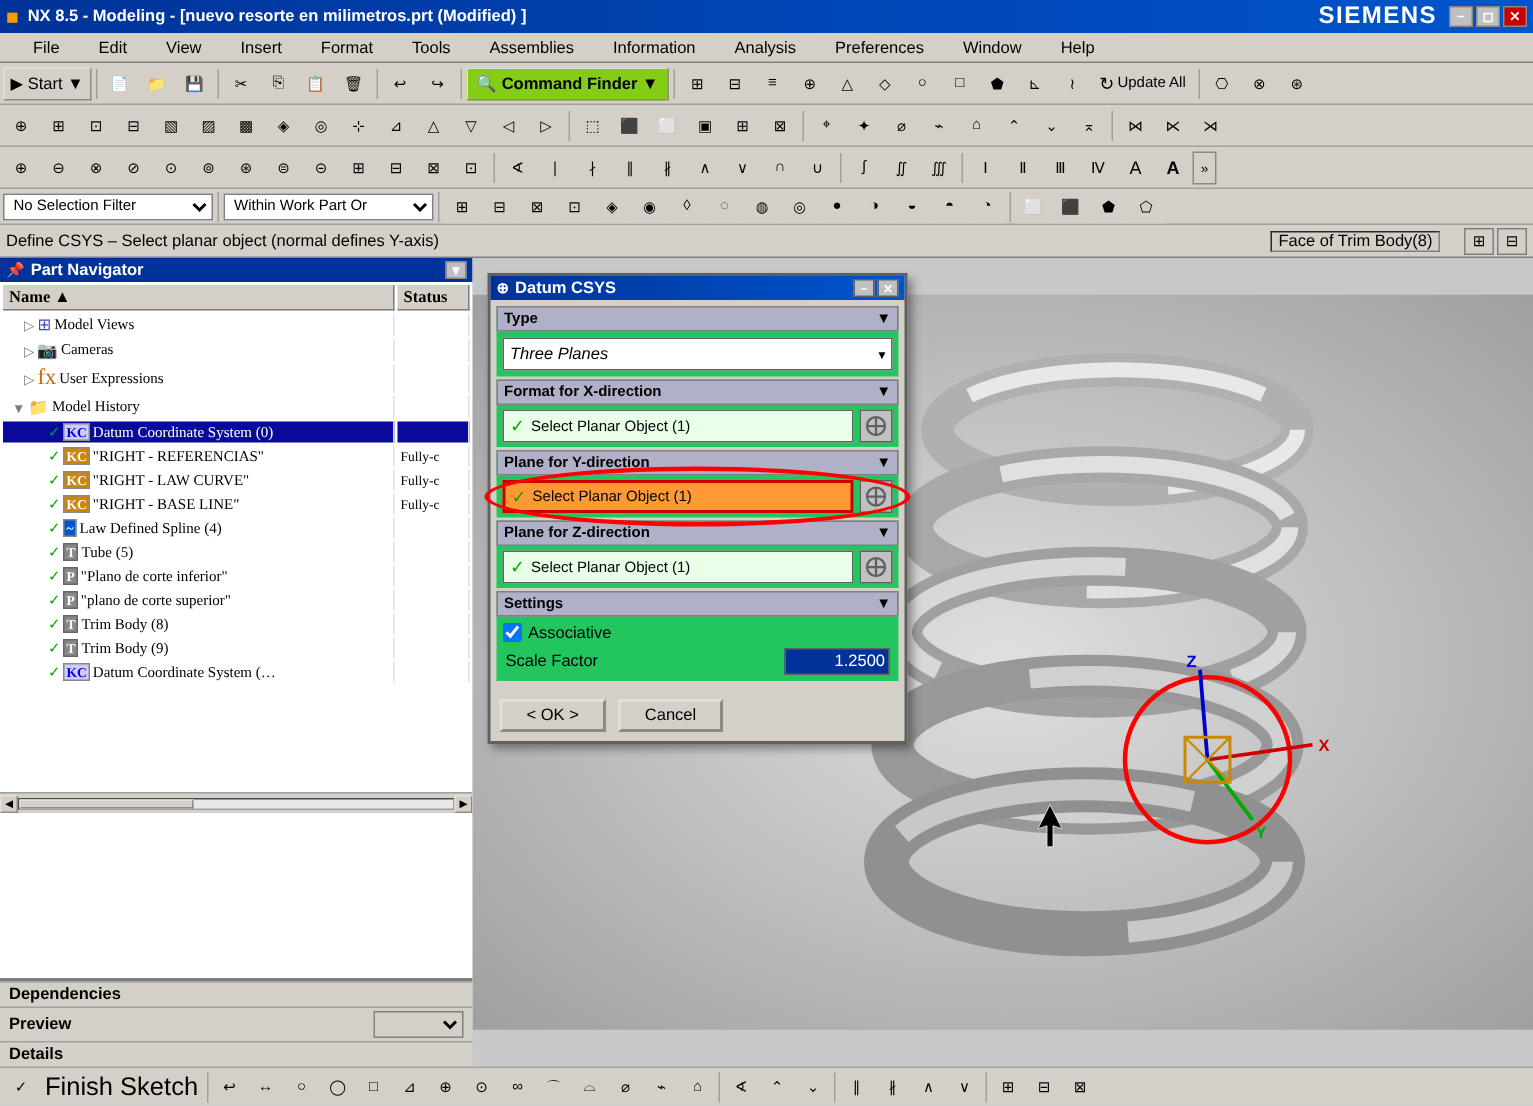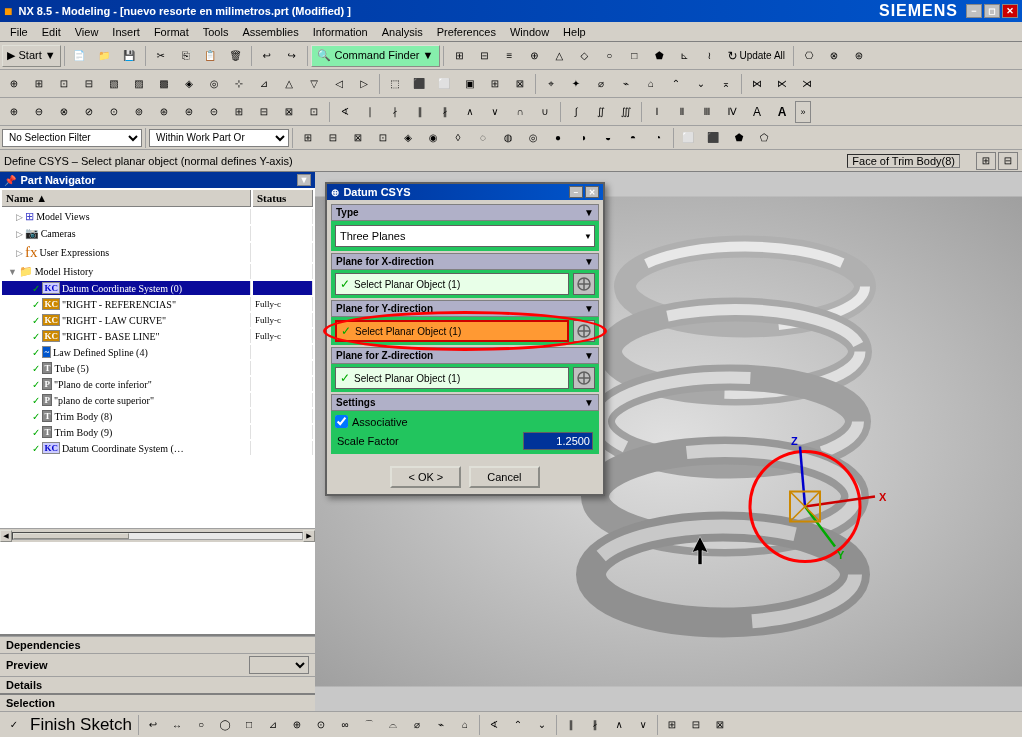--- a/index.html
+++ b/index.html
@@ -21,23 +21,23 @@
       width: 16px; height: 14px; background: #c0c0c0; border: 1px solid #888;
       display: flex; align-items: center; justify-content: center; font-size: 9px; cursor: pointer;
     }
 
     
     #menubar {
       background: #d4d0c8;
       height: 20px;
       display: flex;
       align-items: center;
-      padding: 0 4px;
+      padding: 0 16px;
       border-bottom: 1px solid #808080;
-      gap: 2px;
+      gap: 14px;
     }
     .menu-item {
       padding: 1px 6px;
       cursor: pointer;
       font-size: 11px;
     }
 
     
     .toolbar-row {
       background: #d4d0c8;
@@ -173,20 +173,21 @@
       font-weight: bold;
       border: 1px solid #808080;
     }
     .collapse-btn { cursor: pointer; font-size: 10px; }
 
     .type-row {
       display: flex;
       align-items: center;
       padding: 4px;
       gap: 4px;
+      font-style: italic;
     }
     .type-combo {
       flex: 1;
       height: 22px;
       font-size: 11px;
       background: white;
       border: 1px solid #606060;
       display: flex;
       align-items: center;
       padding: 0 4px;
@@ -244,21 +245,20 @@
       width: 70px; height: 18px;
       background: #003399; color: white;
       border: 1px solid #606060;
       font-size: 11px;
       text-align: right;
       padding: 0 2px;
     }
 
     .dialog-footer {
       display: flex;
-      justify-content: center;
       gap: 8px;
       padding: 6px;
     }
     .dialog-ok-btn {
       background: #d4d0c8;
       border: 2px outset #e0e0d8;
       padding: 3px 16px;
       font-size: 11px;
       cursor: pointer;
       display: flex; align-items: center; gap: 2px;
@@ -355,21 +355,21 @@
     <div class="toolbar-btn">💾</div>
     <div class="toolbar-separator"></div>
     <div class="toolbar-btn">✂</div>
     <div class="toolbar-btn">⎘</div>
     <div class="toolbar-btn">📋</div>
     <div class="toolbar-btn">🗑</div>
     <div class="toolbar-separator"></div>
     <div class="toolbar-btn">↩</div>
     <div class="toolbar-btn">↪</div>
     <div class="toolbar-separator"></div>
-    <div style="background:#86efac;border:1px outset #e0e0d8;padding:0 6px;height:22px;display:flex;align-items:center;gap:2px;font-size:11px;cursor:pointer;">🔍 Command Finder ▼</div>
+    <div style="background:#84cc16;border:1px outset #e0e0d8;padding:0 6px;height:22px;display:flex;align-items:center;gap:2px;font-size:11px;cursor:pointer;font-weight:bold;">🔍 Command Finder ▼</div>
     <div class="toolbar-separator"></div>
 
     <div class="toolbar-btn">⊞</div>
     <div class="toolbar-btn">⊟</div>
     <div class="toolbar-btn">≡</div>
     <div class="toolbar-btn">⊕</div>
     <div class="toolbar-btn">△</div>
     <div class="toolbar-btn">◇</div>
     <div class="toolbar-btn">○</div>
     <div class="toolbar-btn">□</div>
@@ -512,21 +512,21 @@
           <div style="width:14px;height:12px;background:#c0c0c0;border:1px solid #888;display:flex;align-items:center;justify-content:center;font-size:9px;cursor:pointer;">▼</div>
         </div>
       </div>
 
       <div id="part-nav-content">
         <div class="nav-inner-content">
           <table class="nav-table">
             <thead>
               <tr>
                 <th>Name ▲</th>
-                <th style="width:60px;">Status</th>
+                <th style="width:48px;">Status</th>
               </tr>
             </thead>
             <tbody>
 
               <tr class="nav-row">
                 <td>
                   <div class="nav-indent" style="padding-left:12px;">
                     <span class="tree-icon">▷</span>
                     <span style="color:#4444cc;font-size:11px;">⊞</span>
                     <span>Model Views</span>
@@ -712,23 +712,20 @@
           <select style="height:18px;font-size:10px;background:#d4d0c8;border:1px solid #808080;width:60px;">
             <option></option>
           </select>
         </div>
 
         <div style="padding:2px 6px;font-size:11px;font-weight:bold;border-top:1px solid #a0a0a0;cursor:pointer;">
           <span>Details</span>
         </div>
       </div>
 
-      <div style="background:#d4d0c8;padding:2px 6px;font-size:11px;font-weight:bold;border-top:2px solid #808080;">
-        <span>Selection</span>
-      </div>
     </div>
 
     <div id="viewport">
 
       <svg id="spring-canvas" viewBox="0 0 707 490">
 
         <defs>
           <radialGradient id="bgGrad" cx="50%" cy="50%" r="70%">
             <stop offset="0%" style="stop-color:#e0e0e0"></stop>
             <stop offset="100%" style="stop-color:#a0a0a0"></stop>
@@ -801,21 +798,21 @@
             <div class="type-row">
               <div class="type-combo" style="position:relative;flex:1;height:22px;background:white;border:1px solid #606060;display:flex;align-items:center;padding:0 4px;font-size:11px;">
                 <span>Three Planes</span>
                 <span style="position:absolute;right:2px;font-size:8px;">▼</span>
               </div>
             </div>
           </div>
 
           <div class="dialog-section">
             <div class="dialog-section-header">
-              <span>Plane for X-direction</span>
+              <span>Format for X-direction</span>
               <span class="collapse-btn">▼</span>
             </div>
             <div class="plane-row">
               <div class="plane-select-btn completed">
                 <span class="green-check">✓</span>
                 <span>Select Planar Object (1)</span>
               </div>
               <div class="place-icon">
                 <svg width="14" height="14" viewBox="0 0 14 14">
                   <circle cx="7" cy="7" r="6" fill="none" stroke="#606060" stroke-width="1.5"></circle>

